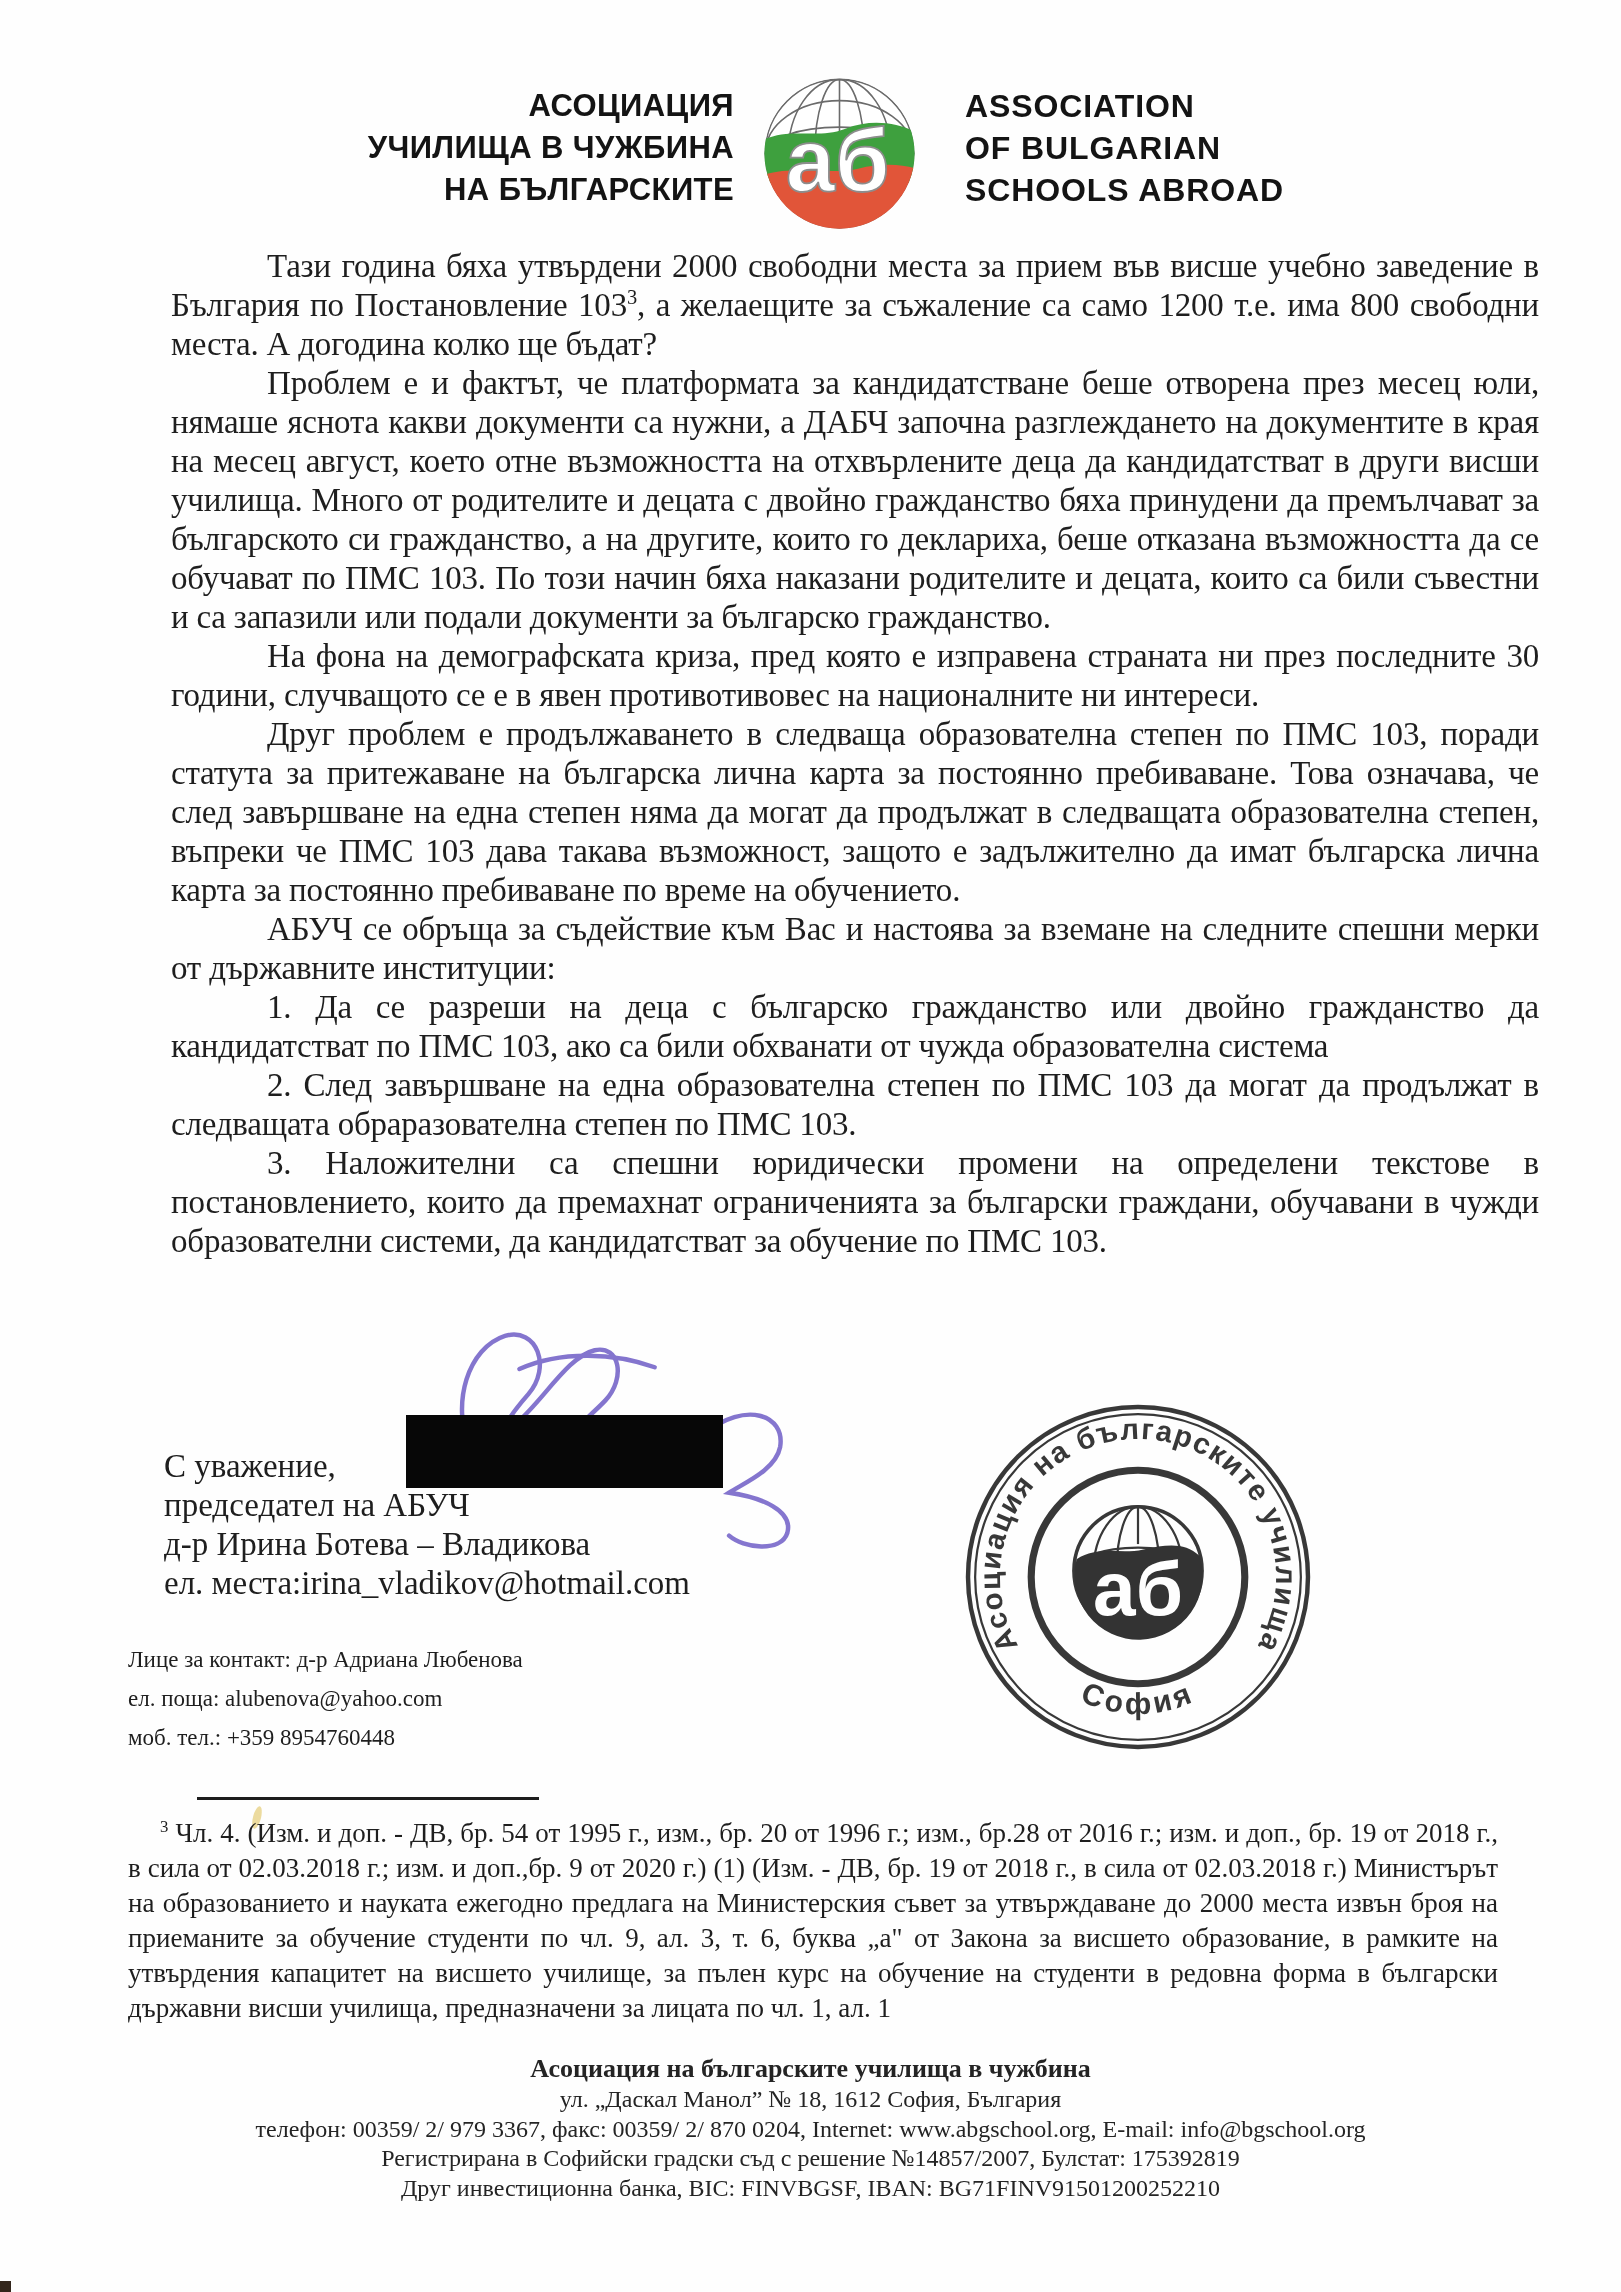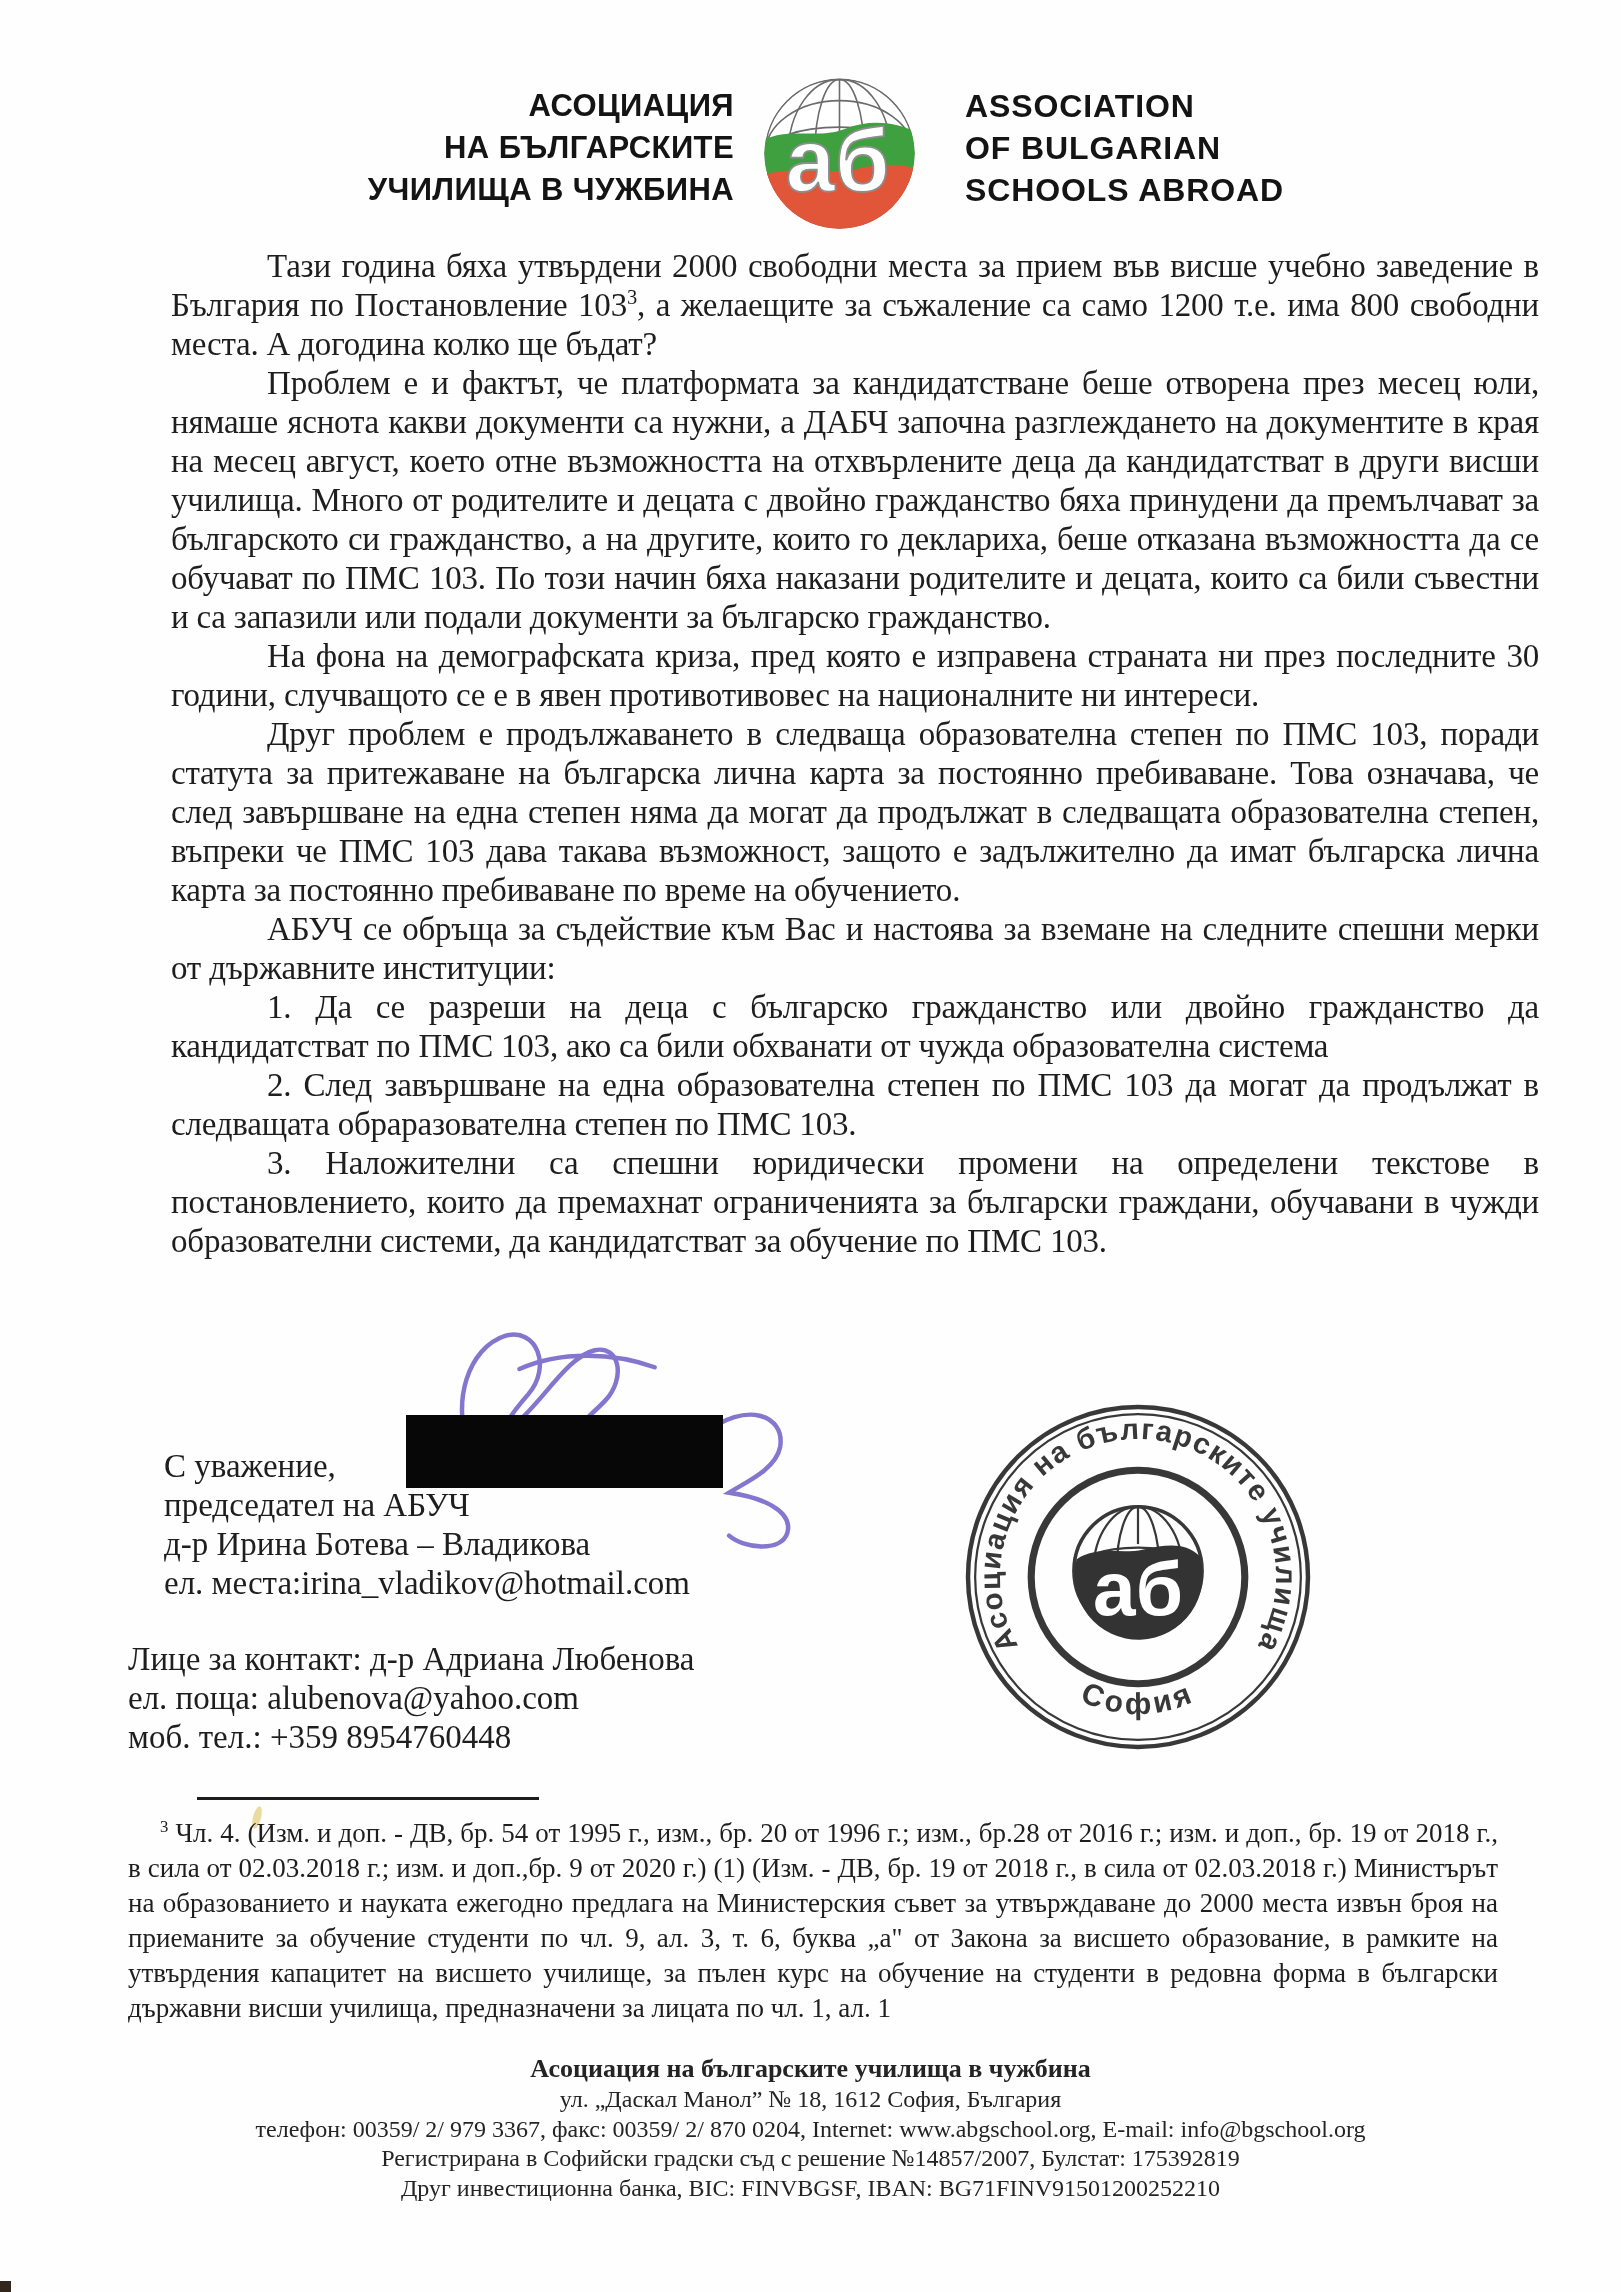--- a/index.html
+++ b/index.html
@@ -36,21 +36,21 @@
   }
   .body-text p{margin:0;text-indent:96px;}
   sup{font-size:0.62em;line-height:0;}
   
   .sig-block{
     position:absolute;top:1447px;left:128px;width:681px;
     font-size:33px;line-height:39px;margin-left:36px;
   }
   .contact-block{
     position:absolute;top:1640px;left:128px;width:681px;
-    font-size:33px;line-height:39px;
+    font-size:23px;line-height:39px;
   }
   .pen{position:absolute;top:1317px;left:385px;width:448px;height:251px;}
   .redaction{
     position:absolute;top:1415px;left:406px;width:317px;height:73px;
     background:#070707;z-index:5;
   }
   .stamp{position:absolute;top:1399px;left:960px;width:356px;height:356px;opacity:0.93;}
   
   .fn-rule{position:absolute;top:1797px;left:197px;width:342px;height:2.7px;background:#1d1d1d;}
   .footnote{
@@ -73,22 +73,22 @@
     position:absolute;top:2281px;left:0;width:10.7px;height:11.6px;background:#33261c;
   }
 </style>
 </head>
 <body>
 
 <div class="page">
 
   <div class="hdr-bg">
     <div>АСОЦИАЦИЯ</div>
+    <div>УЧИЛИЩА В ЧУЖБИНА</div>
     <div>НА БЪЛГАРСКИТЕ</div>
-    <div>УЧИЛИЩА В ЧУЖБИНА</div>
   </div>
 
   <div class="hdr-logo">
     <svg width="159" height="159" viewBox="0 0 180 180">
       <defs>
           <clipPath id="lgclip">
             <circle cx="90" cy="89" r="85"></circle>
           </clipPath>
         </defs>
       <g clip-path="url(#lgclip)">

